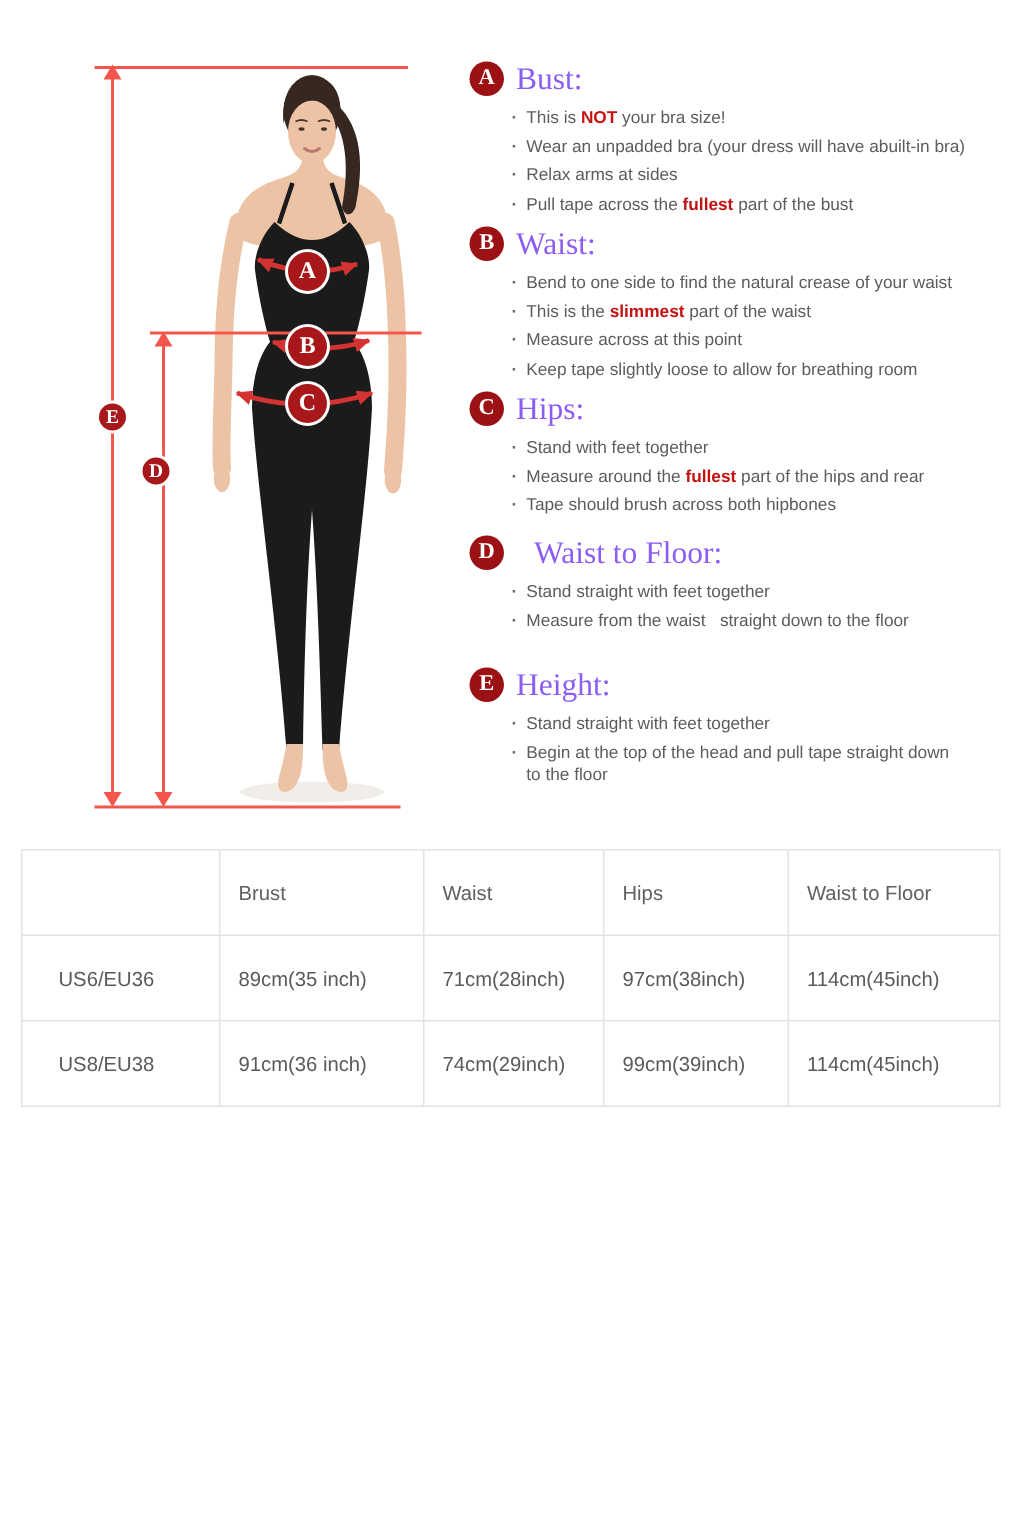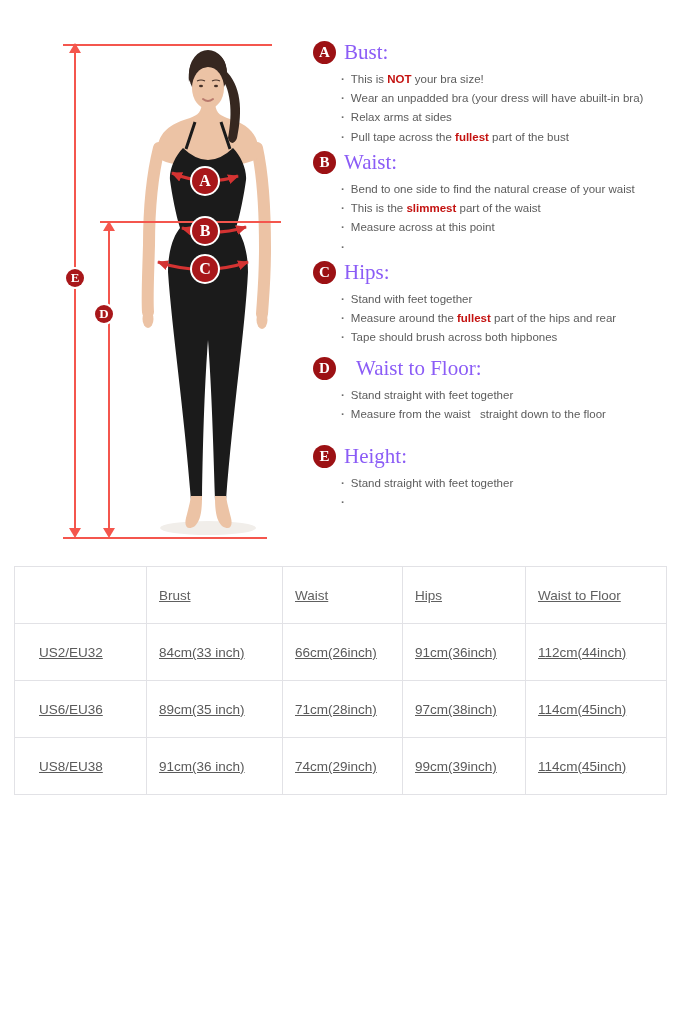--- a/index.html
+++ b/index.html
@@ -32,21 +32,21 @@
   .inst ul{list-style:none;margin:0;padding:0 0 0 28px;}
   .inst li{display:flex;font-size:11.5px;line-height:1.32;color:#5c5c5c;margin-bottom:4px;}
   .dot{flex:0 0 auto;margin-right:6px;font-weight:bold;color:#6a6a6a;}
   .btxt{white-space:pre-wrap;}
   .btxt .em{color:#c41210;font-weight:bold;}
 
   
   .size-table{position:absolute;left:14px;top:566px;width:652px;border-collapse:collapse;table-layout:fixed;}
   .size-table th,.size-table td{border:1px solid #e2e2e6;height:56px;vertical-align:middle;
         text-align:left;padding:0 6px 0 12px;font-weight:normal;font-size:13.5px;color:#5a5a5a;
-        overflow:hidden;text-decoration:underline;}
+        overflow:hidden;}
   .size-table th{color:#606060;}
   .size-table th:first-child,.size-table td:first-child{padding-left:24px;}
 </style>
 </head>
 <body>
 
 <div class="page">
 
   <div class="diagram">
 
@@ -160,20 +160,21 @@
         <li>
             <span class="dot">·</span>
             <span class="btxt"><span>This is the </span><span class="em">slimmest</span><span> part of the waist</span></span>
           </li>
         <li>
             <span class="dot">·</span>
             <span class="btxt"><span>Measure across at this point</span></span>
           </li>
         <li>
             <span class="dot">·</span>
+            <span class="btxt"><span>Keep tape slightly loose to allow for breathing room</span></span>
           </li>
       </ul>
     </div>
 
     <div class="inst" style="top:260px;">
       <div class="inst-head">
         <span class="hbadge">C</span>
         <span class="inst-title">Hips:</span>
       </div>
       <ul>
@@ -214,20 +215,22 @@
         <span class="hbadge">E</span>
         <span class="inst-title">Height:</span>
       </div>
       <ul>
         <li>
             <span class="dot">·</span>
             <span class="btxt"><span>Stand straight with feet together</span></span>
           </li>
         <li>
             <span class="dot">·</span>
+            <span class="btxt"><span>Begin at the top of the head and pull tape straight down
+to the floor</span></span>
           </li>
       </ul>
     </div>
   </div>
 
   <table class="size-table">
     <colgroup>
         <col style="width:132px">
         <col style="width:136px">
         <col style="width:120px">
@@ -238,27 +241,20 @@
       <tr>
         <th></th>
         <th>Brust</th>
         <th>Waist</th>
         <th>Hips</th>
         <th>Waist to Floor</th>
       </tr>
     </thead>
     <tbody>
       <tr>
-        <td>US2/EU32</td>
-        <td>84cm(33 inch)</td>
-        <td>66cm(26inch)</td>
-        <td>91cm(36inch)</td>
-        <td>112cm(44inch)</td>
-      </tr>
-      <tr>
         <td>US6/EU36</td>
         <td>89cm(35 inch)</td>
         <td>71cm(28inch)</td>
         <td>97cm(38inch)</td>
         <td>114cm(45inch)</td>
       </tr>
       <tr>
         <td>US8/EU38</td>
         <td>91cm(36 inch)</td>
         <td>74cm(29inch)</td>

